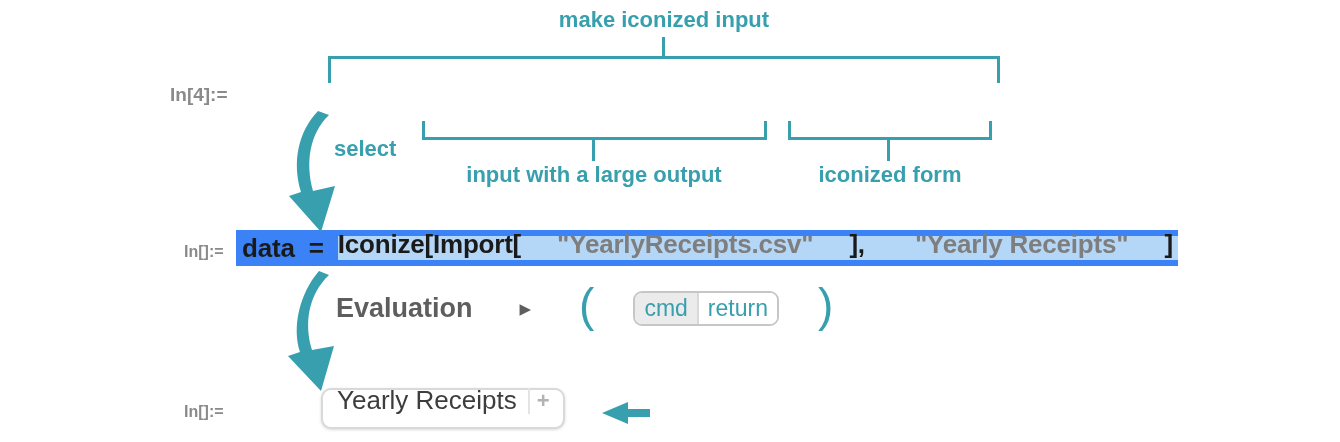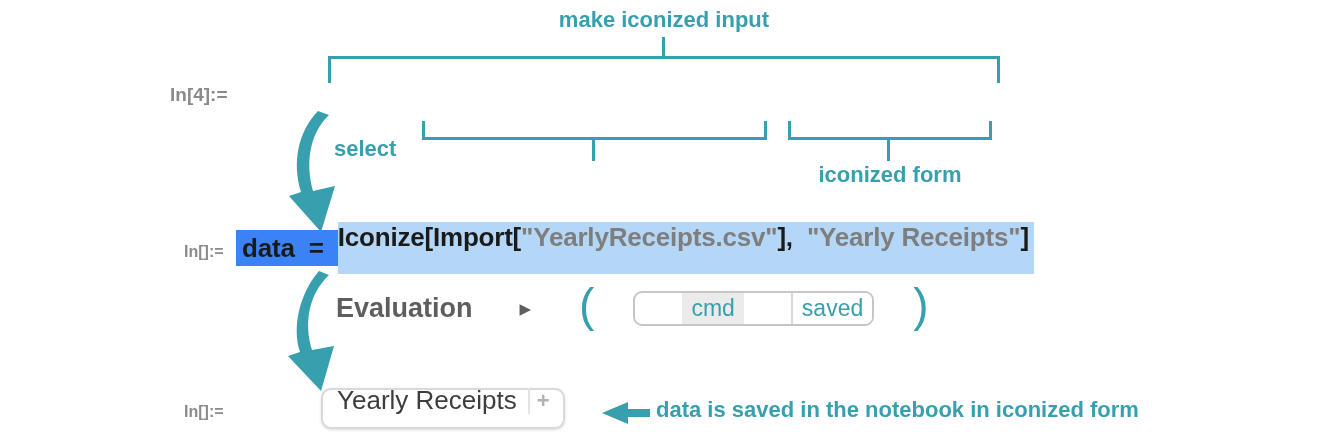--- a/index.html
+++ b/index.html
@@ -27,33 +27,33 @@
   .inlabel.big{left:170px;top:84px;font-size:19px;text-align:center;}
   .inlabel.mid{left:184px;top:243px;font-size:16px;}
   .inlabel.bot{left:184px;top:403px;font-size:16px;}
   
   .code-cell{
     position:absolute;left:236px;top:230px;height:36px;
     display:flex;align-items:center;background:#3b82f6;
     padding:0 0 0 6px;font-weight:700;font-size:26px;
     white-space:pre;letter-spacing:-0.2px;
   }
-  .code-sel{background:var(--sel);display:flex;align-items:flex-start;height:52px;padding-right:5px;}
+  .code-sel{background:var(--sel);display:flex;align-items:flex-end;height:24px;padding-right:5px;gap:36px;}
   .tok-code{color:var(--codeblack);}
   .tok-string{color:var(--strgray);}
   
   .menu-line{
     position:absolute;left:336px;top:288px;height:40px;
     display:flex;align-items:center;color:var(--menugray);
     font-weight:700;font-size:27px;white-space:pre;gap:36px;
   }
   .menu-sep{font-size:15px;margin:0 11px;transform:translateY(1px);}
   .kbd-paren{color:var(--teal);font-size:46px;font-weight:400;line-height:0.8;margin:0 1px;transform:translateY(-3px);}
   .keygroup{display:flex;border:2px solid #c6c6c6;border-radius:9px;overflow:hidden;height:31px;align-items:stretch;margin:0 2px;}
-  .key{display:flex;align-items:center;padding:0 9px;color:var(--teal);font-size:23px;font-weight:400;margin-left:47px;}
+  .key{display:flex;align-items:center;padding:0 9px;color:var(--teal);font-size:23px;font-weight:400;}
   .key-cmd{background:#ebebeb;}
   .key-return{background:#ffffff;border-left:2px solid #d9d9d9;}
   
   .pill{
     position:absolute;left:321px;top:388px;height:41px;box-sizing:border-box;
     background:#ffffff;border:2px solid #d9d9d9;border-radius:10px;
     display:flex;align-items:center;padding:0 6px 16px 14px;
     box-shadow:0 1px 3px rgba(0,0,0,0.15);
   }
   .pill-label{font-size:26px;color:#3d3d3d;white-space:pre;}
@@ -77,20 +77,21 @@
   <div class="inlabel big">In[4]:=</div>
 
   <div class="note" style="left:334px;top:137px;">select</div>
 
   <div>
     <div class="br" style="left:422px;top:121px;width:3px;height:19px;"></div>
     <div class="br" style="left:764px;top:121px;width:3px;height:19px;"></div>
     <div class="br" style="left:422px;top:137px;width:345px;height:3px;"></div>
     <div class="br" style="left:592px;top:140px;width:3px;height:21px;"></div>
   </div>
+  <div class="note center" style="left:444px;top:163px;width:300px;">input with a large output</div>
 
   <div>
     <div class="br" style="left:788px;top:121px;width:3px;height:19px;"></div>
     <div class="br" style="left:989px;top:121px;width:3px;height:19px;"></div>
     <div class="br" style="left:788px;top:137px;width:204px;height:3px;"></div>
     <div class="br" style="left:887px;top:140px;width:3px;height:21px;"></div>
   </div>
   <div class="note center" style="left:790px;top:163px;width:200px;">iconized form</div>
 
   <div class="inlabel mid">In[]:=</div>
@@ -98,34 +99,33 @@
   <div class="code-cell">
     <span class="tok-code">data  =  </span><span class="code-sel"><span class="tok-code">Iconize[Import[</span><span class="tok-string">"YearlyReceipts.csv"</span><span class="tok-code">],  </span><span class="tok-string">"Yearly Receipts"</span><span class="tok-code">]</span></span>
   </div>
 
   <div class="menu-line">
     <span>Evaluation</span>
     <span class="menu-sep">▶</span>
     <span class="kbd-paren">(</span>
     <span class="keygroup">
       <span class="key key-cmd">cmd</span>
-      <span class="key key-return">saved</span>
+      <span class="key key-return">return</span>
     </span>
     <span class="kbd-paren">)</span>
   </div>
 
   <div class="inlabel bot">In[]:=</div>
 
   <div class="pill">
     <span class="pill-label">Yearly Receipts</span>
     <span class="pill-div"></span>
     <span class="pill-plus">+</span>
   </div>
 
-  <div class="note" style="left:656px;top:398px;">data is saved in the notebook in iconized form</div>
 
   <svg class="overlay" viewBox="0 0 1340 442">
     <path d="M318,111 C298,132 292,162 301,192 L289,196 L321,232 L335,186 L313,191 C305,162 310,133 329,115 Z" fill="#379fad"></path>
     <path d="M319,271 C299,294 292,328 300,352 L288,356 L321,391 L334,346 L312,350 C304,324 308,295 329,275 Z" fill="#379fad"></path>
     <path d="M602,413 L628,402 L628,409 L650,409 L650,417 L628,417 L628,424 Z" fill="#379fad"></path>
   </svg>
 
 </div>
 
 </body></html>

